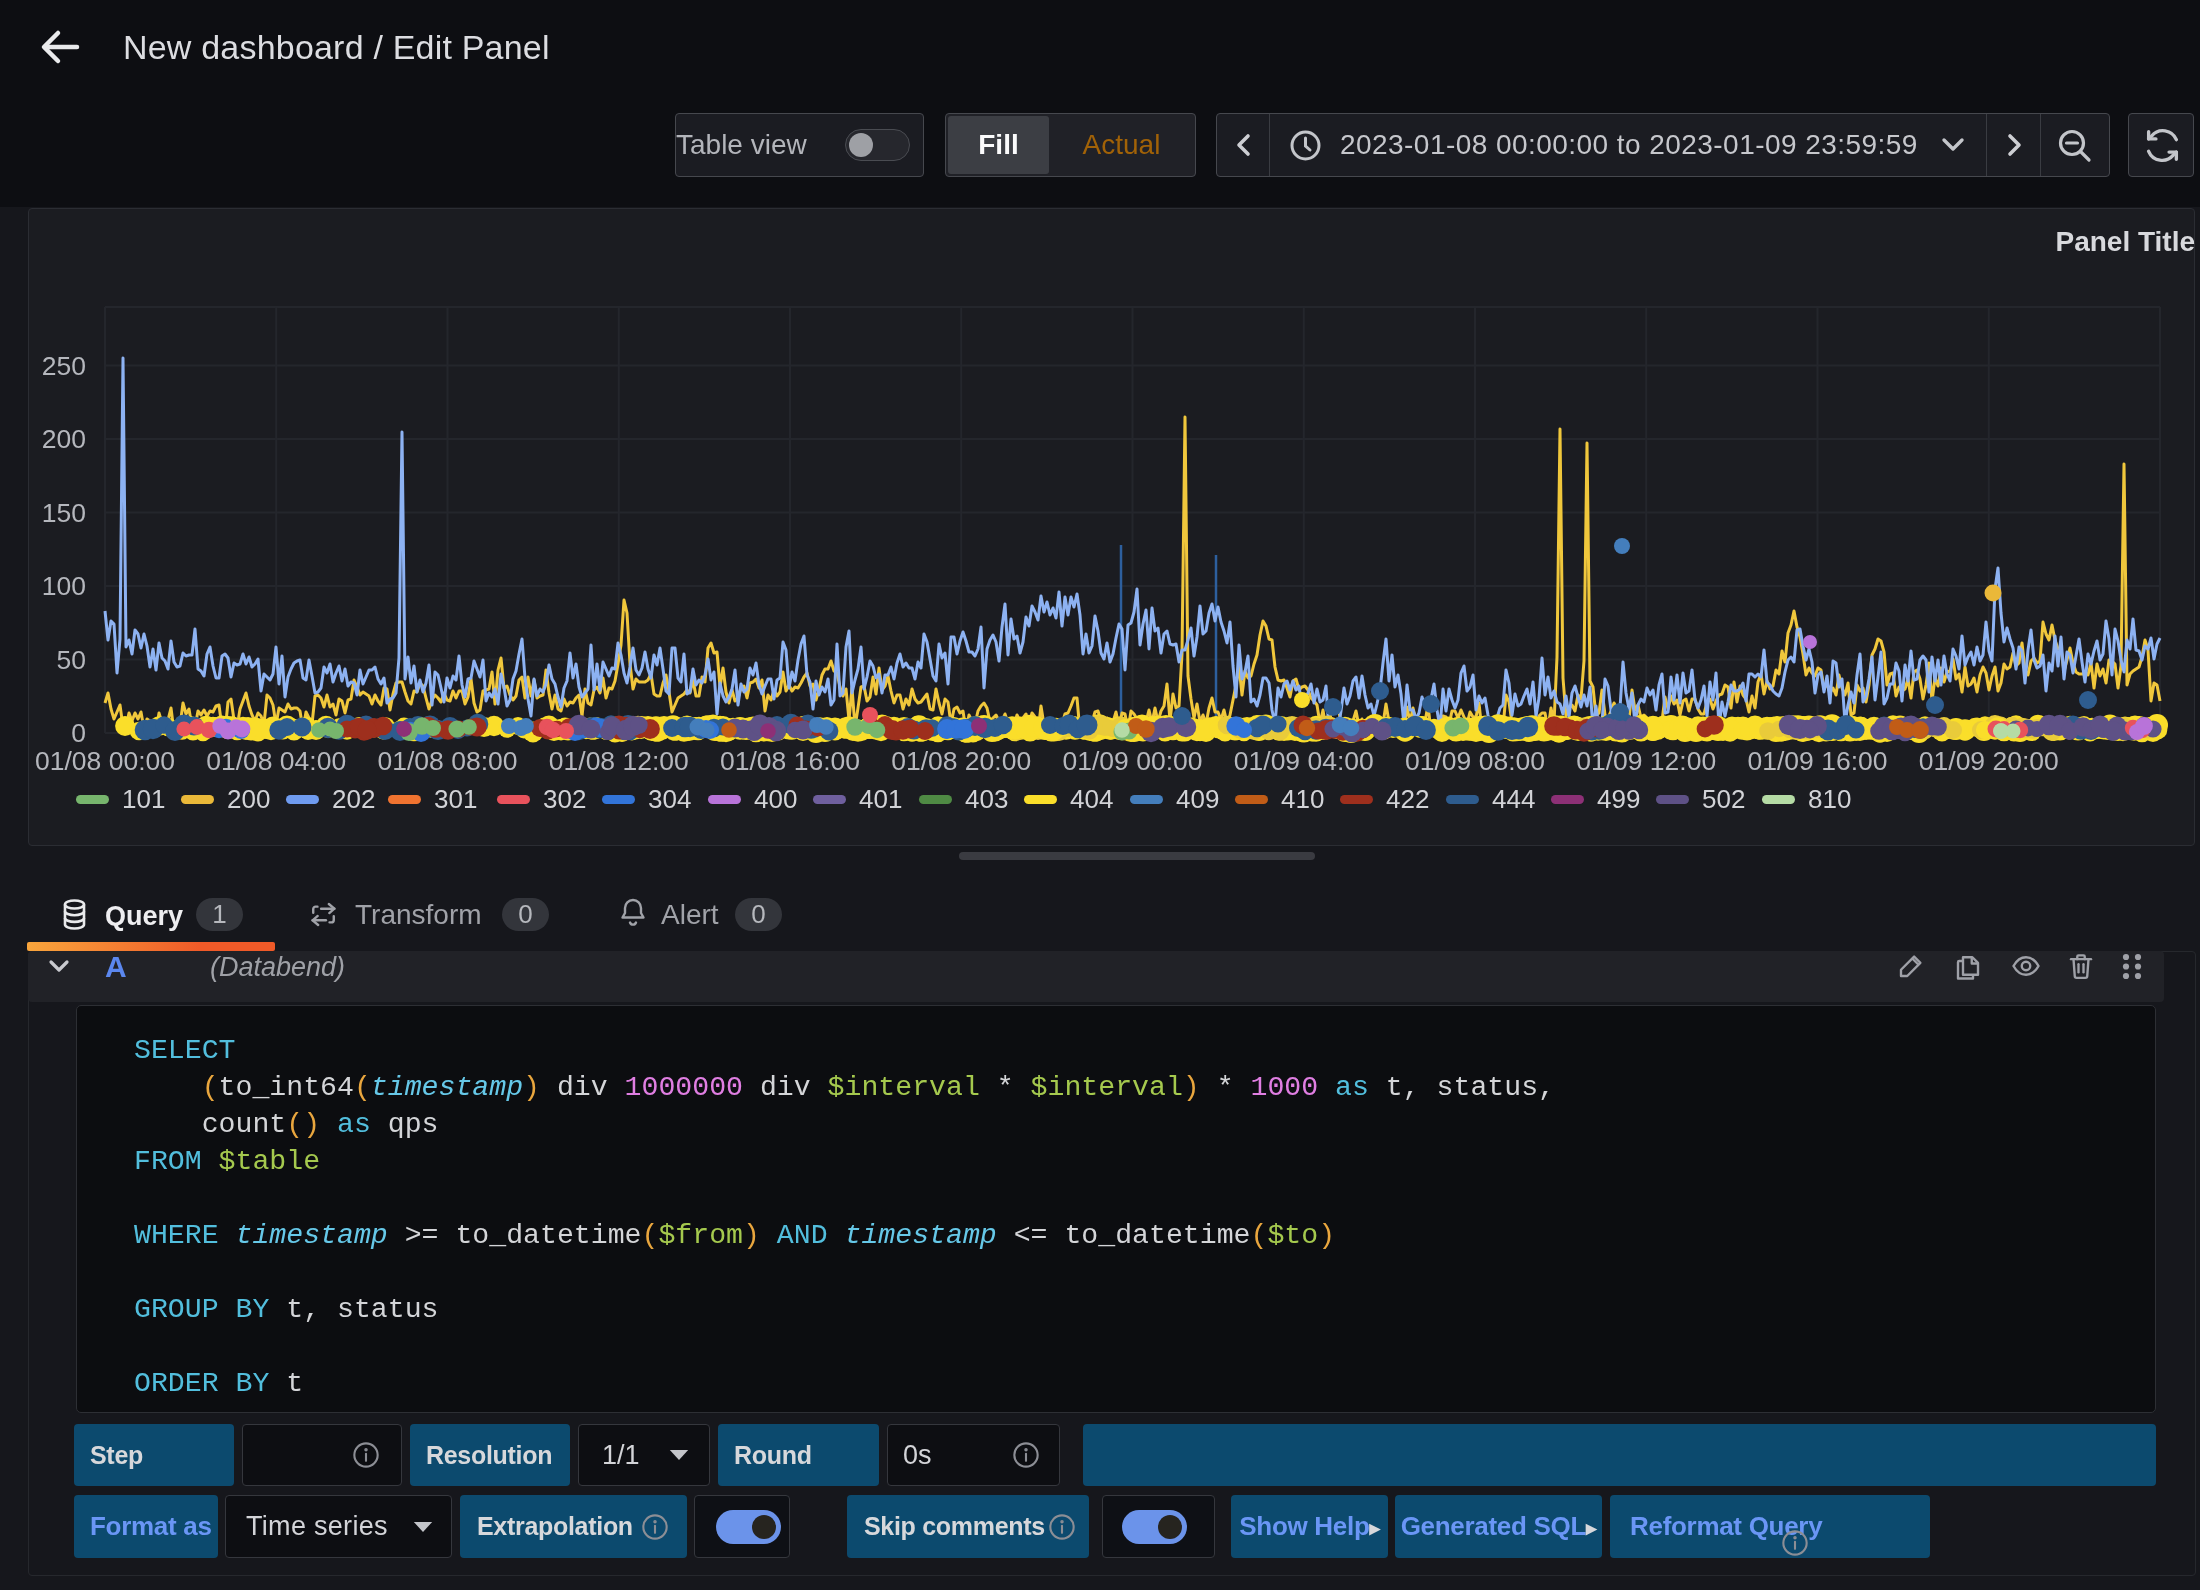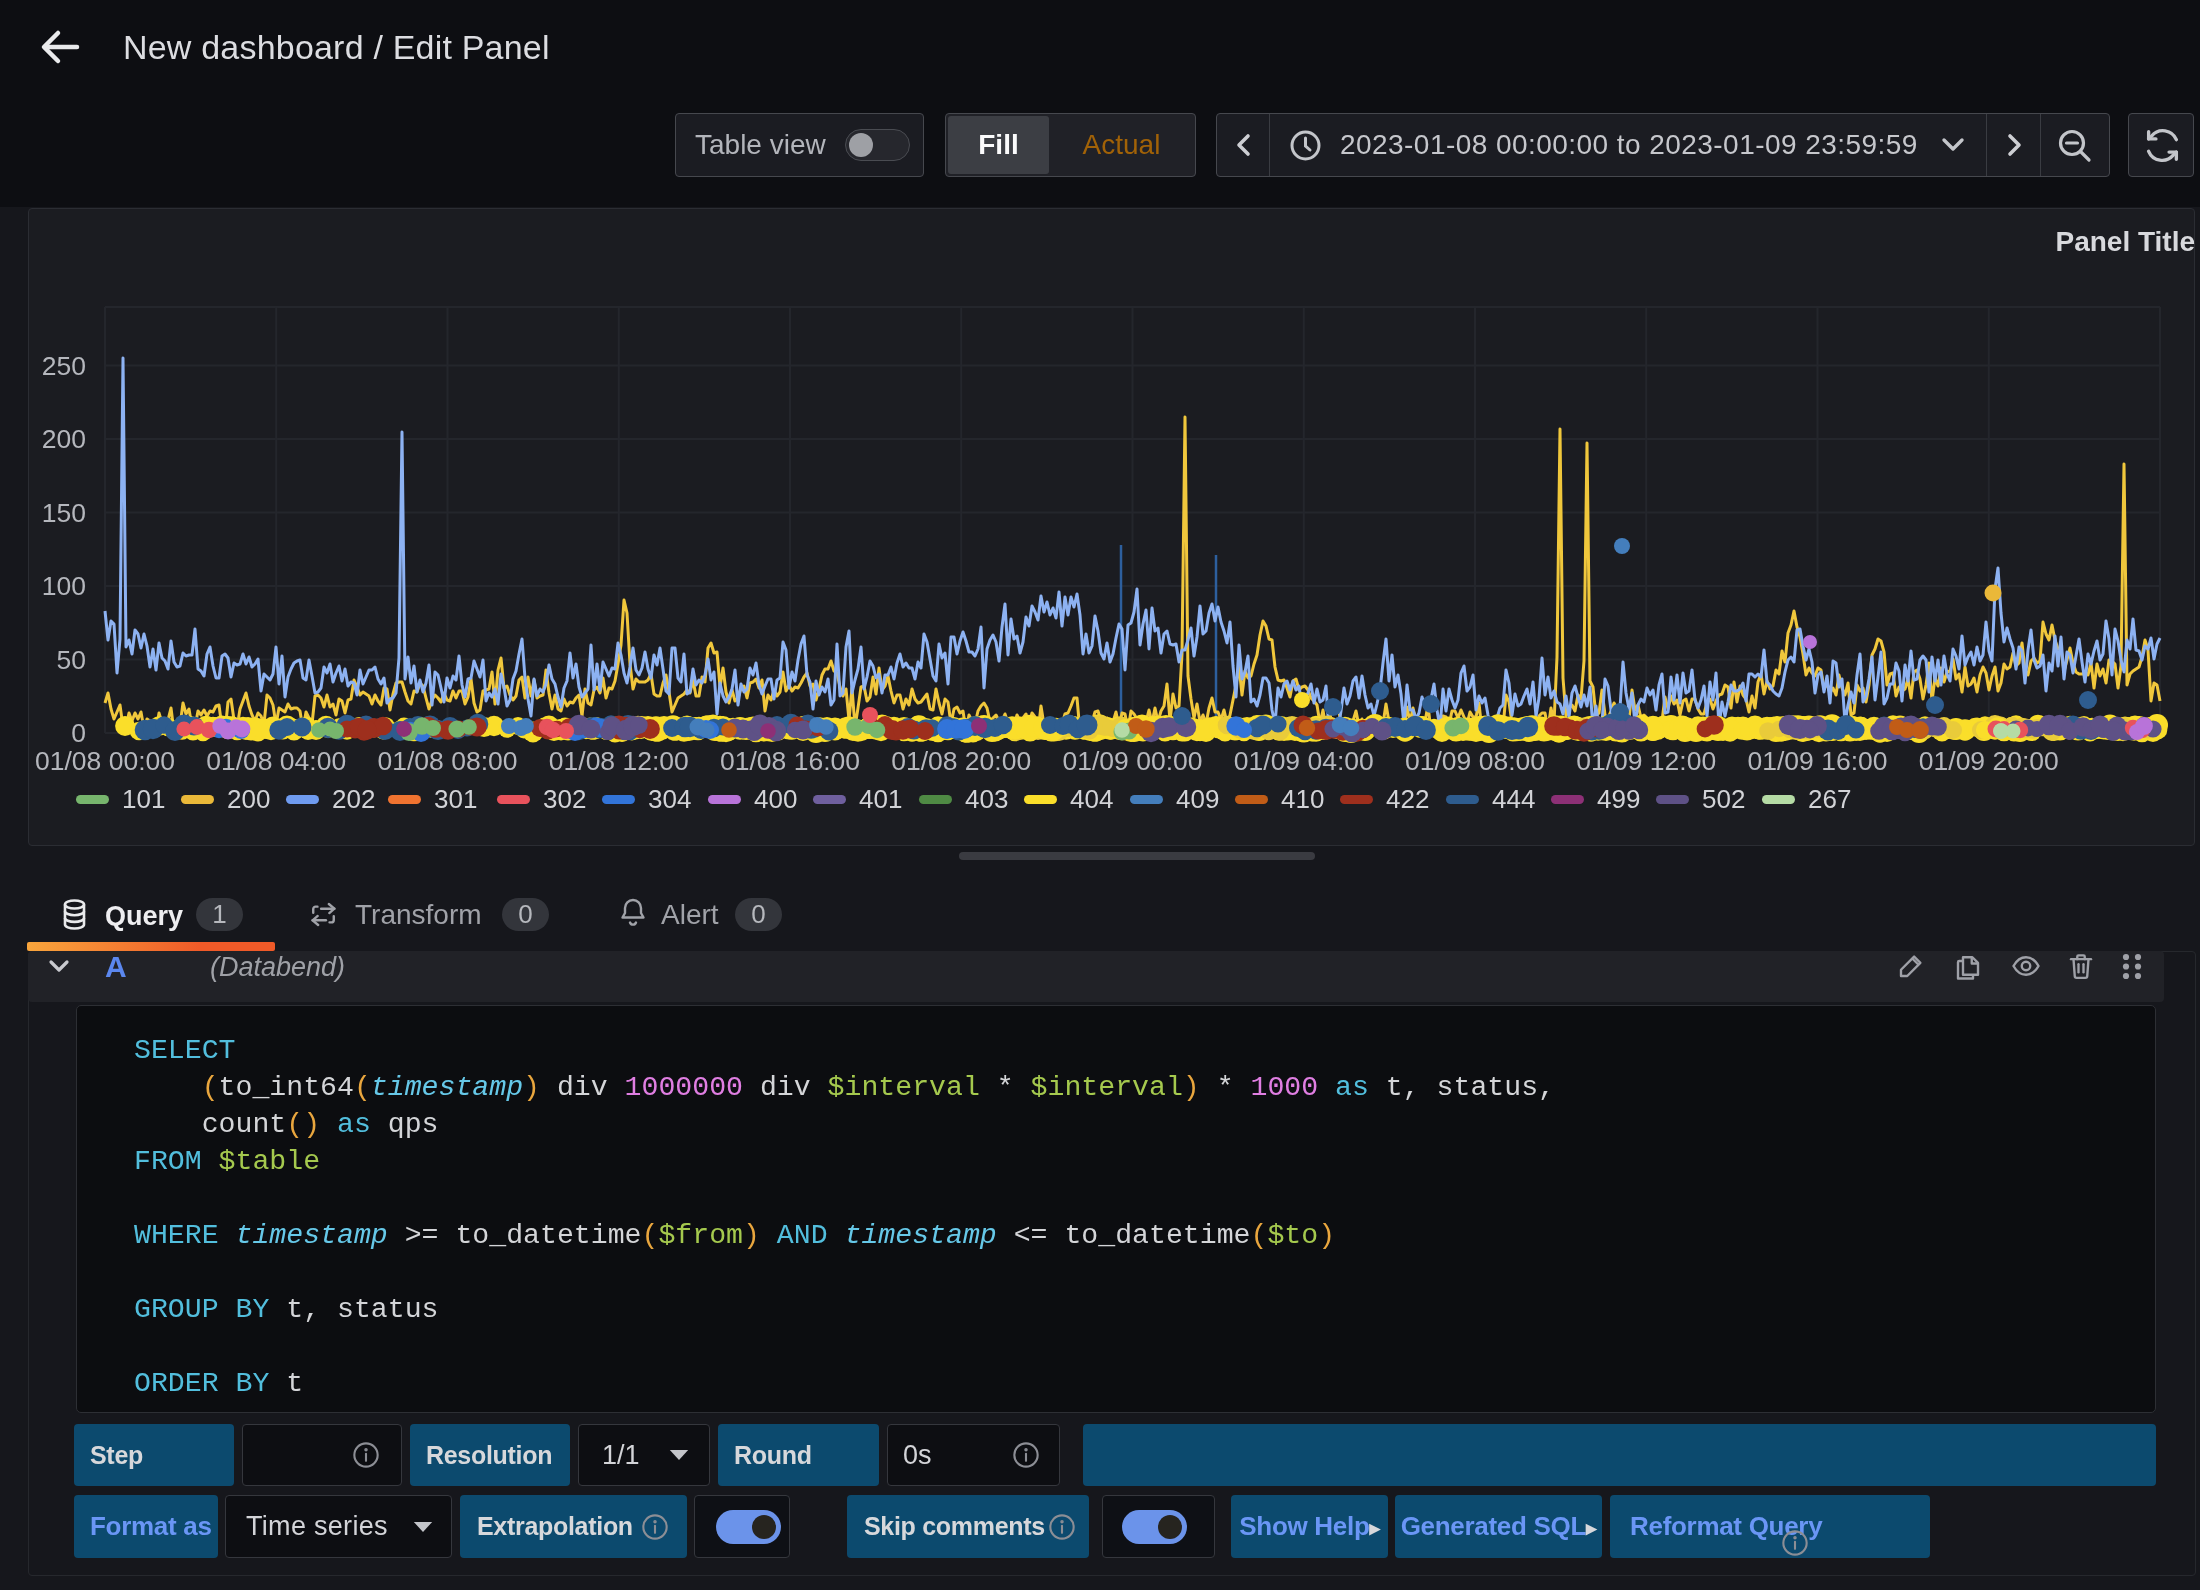--- a/index.html
+++ b/index.html
@@ -40,21 +40,21 @@
 </head>
 <body>
 <div id="topstrip" class="abs"></div>
 
 <svg class="abs" style="left:38px;top:25px" width="44" height="44" viewBox="0 0 44 44" fill="none" stroke="#e9eaec" stroke-width="4.5" stroke-linecap="round" stroke-linejoin="round">
     <path d="M39 22 H7"></path>
     <path d="M20 8 L6 22 L20 36"></path>
   </svg>
 <div id="title" class="abs">New dashboard / Edit Panel</div>
 
-<div class="abs tbtn" style="left:675px;width:249px;display:flex;align-items:center;padding-left:19px">
+<div class="abs tbtn" style="left:675px;width:249px;display:flex;align-items:center;">
   <span class="tlabel">Table view</span>
   <span style="position:absolute;left:169px;top:15px;width:65px;height:32px;border-radius:16px;background:#26272d;border:1px solid #4a4c52"></span>
   <span style="position:absolute;left:173px;top:19px;width:24px;height:24px;border-radius:12px;background:#9ea0a5"></span>
 </div>
 <div class="abs tbtn" style="left:945px;width:251px;background:#202127"></div>
 <div class="abs" style="left:948px;top:116px;width:101px;height:58px;background:#3c3e44;border-radius:3px"></div>
 <div class="abs" style="left:948px;top:113px;width:101px;height:64px;display:flex;align-items:center;justify-content:center;font-size:28px;font-weight:700;color:#fbfbfc">Fill</div>
 <div class="abs" style="left:1049px;top:113px;width:145px;height:64px;display:flex;align-items:center;justify-content:center;font-size:28px;color:#a16207">Actual</div>
 
 <div class="abs tbtn" style="left:1216px;width:894px"></div>
@@ -1469,21 +1469,21 @@
     <div class="li" style="left:1523px">
       <span class="sw" style="background:#8d3076"></span>
       <span class="lt">499</span>
     </div>
     <div class="li" style="left:1628px">
       <span class="sw" style="background:#5e5186"></span>
       <span class="lt">502</span>
     </div>
     <div class="li" style="left:1734px">
       <span class="sw" style="background:#b5dba5"></span>
-      <span class="lt">267</span>
+      <span class="lt">810</span>
     </div>
 </div>
 <div id="draghandle" class="abs"></div>
 
 <svg class="abs ic" style="left:63px;top:899px" width="23" height="31" viewBox="0 0 23 31" fill="none" stroke="#e9eaec" stroke-width="2.6">
     <ellipse cx="11.5" cy="5.5" rx="9.5" ry="4"></ellipse>
     <path d="M2 5.5 V25.5 C2 27.7 6.3 29.5 11.5 29.5 C16.7 29.5 21 27.7 21 25.5 V5.5"></path>
     <path d="M2 12.2 C2 14.4 6.3 16.2 11.5 16.2 C16.7 16.2 21 14.4 21 12.2"></path>
     <path d="M2 18.9 C2 21.1 6.3 22.9 11.5 22.9 C16.7 22.9 21 21.1 21 18.9"></path>
   </svg>

